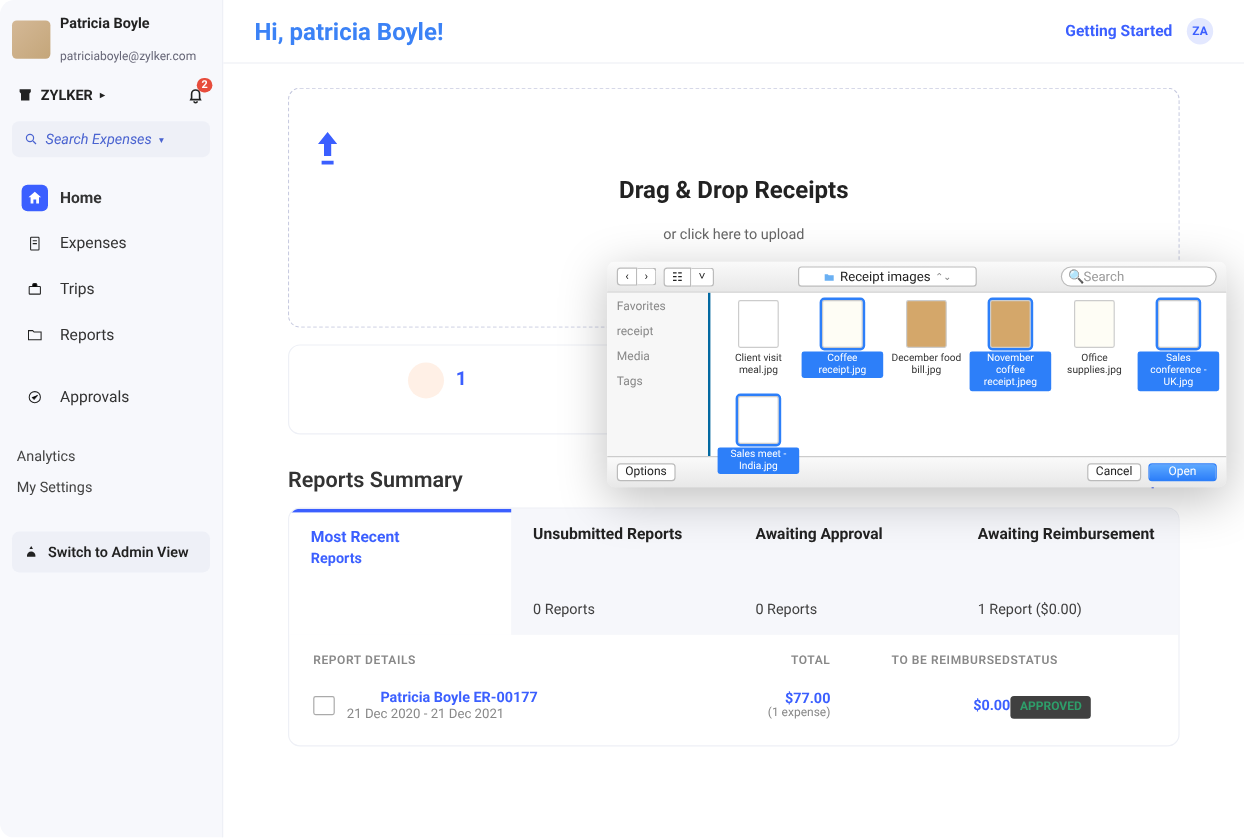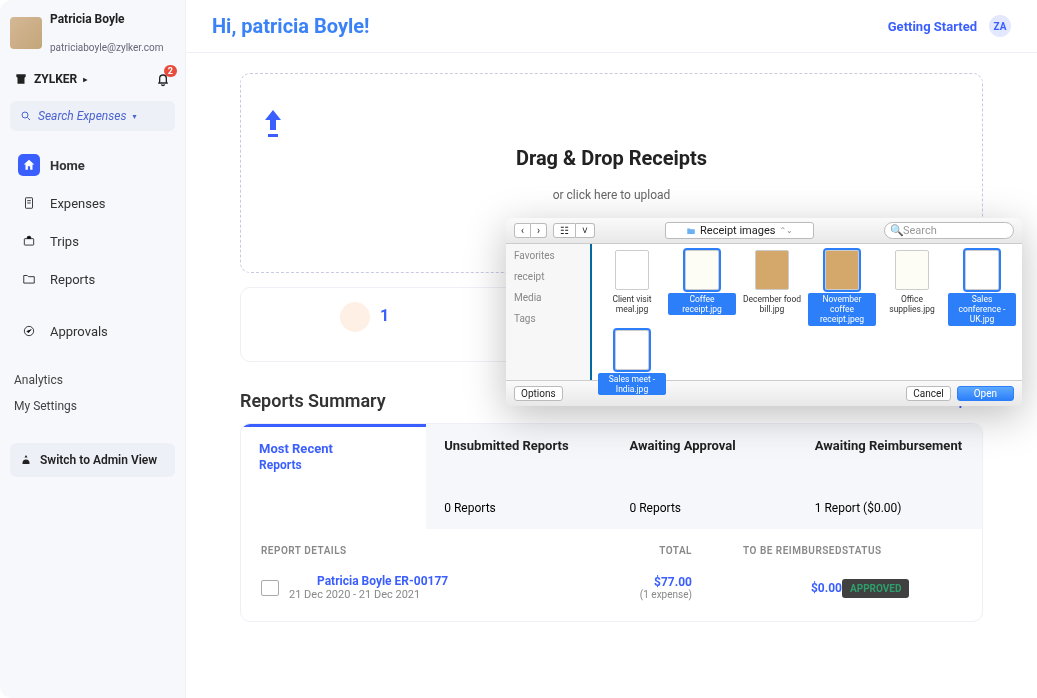--- a/index.html
+++ b/index.html
@@ -49,21 +49,21 @@
 .stats-card .lbl3 { display:block; margin-bottom:2px; }
 .section-head { display: flex; justify-content: space-between; align-items: center; margin-top: 28px; }
 .section-title { font-size: 18px; font-weight: 600; color: #333; }
 .new-report { color: #3b5fff; font-weight: 700; font-size: 13px; display: flex; align-items: center; gap: 4px; }
 .tabs-card { border: 1px solid #eef0f6; border-radius: 10px; margin-top: 12px; overflow: hidden; }
 .tabs-row { display: flex; background: #f6f7fb; }
 .tab { flex: 1; padding: 14px 18px; font-size: 13px; cursor: pointer; }
 .tab.active { background: #fff; color: #3b5fff; font-weight: 700; border-top: 3px solid #3b5fff; }
 .tab .t-sub { font-size: 12px; margin-top: 2px; }
 .tab:not(.active) { font-weight: 700; color: #222; }
-.tab:not(.active) .t-sub { font-weight: 400; color: #000000; margin-top: 48px; }
+.tab:not(.active) .t-sub { font-weight: 400; color: #404040; margin-top: 48px; }
 .table-head { display: grid; grid-template-columns: 1fr 120px 150px 120px; padding: 16px 20px 8px; font-size: 10px; letter-spacing: 0.5px; color: #888; font-weight: 600; }
 .table-row { display: grid; grid-template-columns: 1fr 120px 150px 120px; padding: 10px 20px 20px; align-items: center; }
 .row-left { display: flex; gap: 10px; align-items: center; }
 .folder-ic { width: 18px; height: 16px; border: 1.5px solid #aaa; border-radius: 2px; position: relative; }
 .row-title { color: #3b5fff; font-weight: 700; font-size: 12px; padding-left: 28px; }
 .row-sub { color: #888; font-size: 11px; }
 .col-total { text-align: right; }
 .col-total .amt { color: #3b5fff; font-weight: 700; font-size: 12px; }
 .col-total .cnt { color: #888; font-size: 10px; }
 .col-reimb { text-align: right; color: #3b5fff; font-weight: 700; font-size: 12px; }

